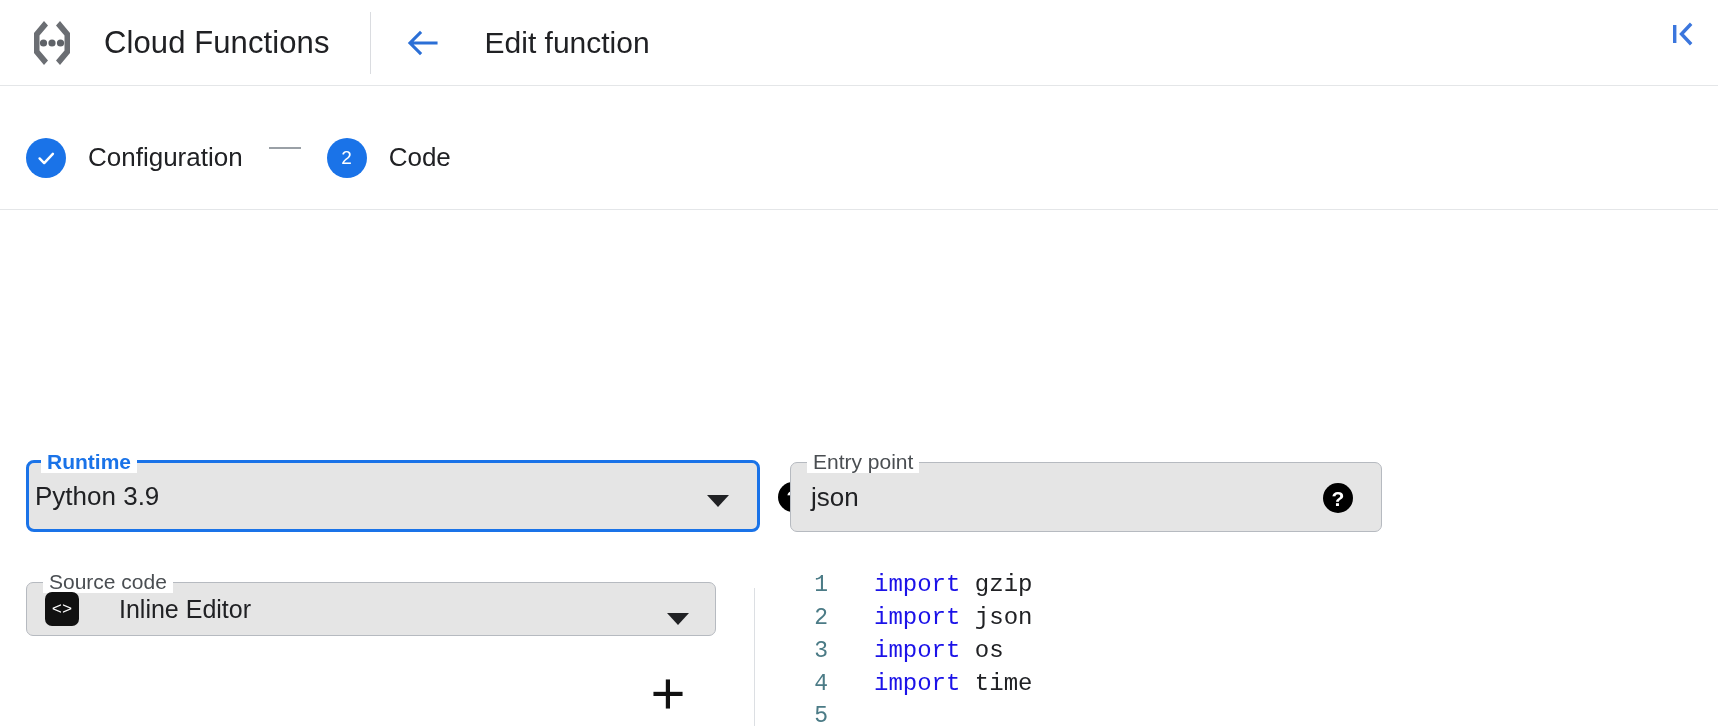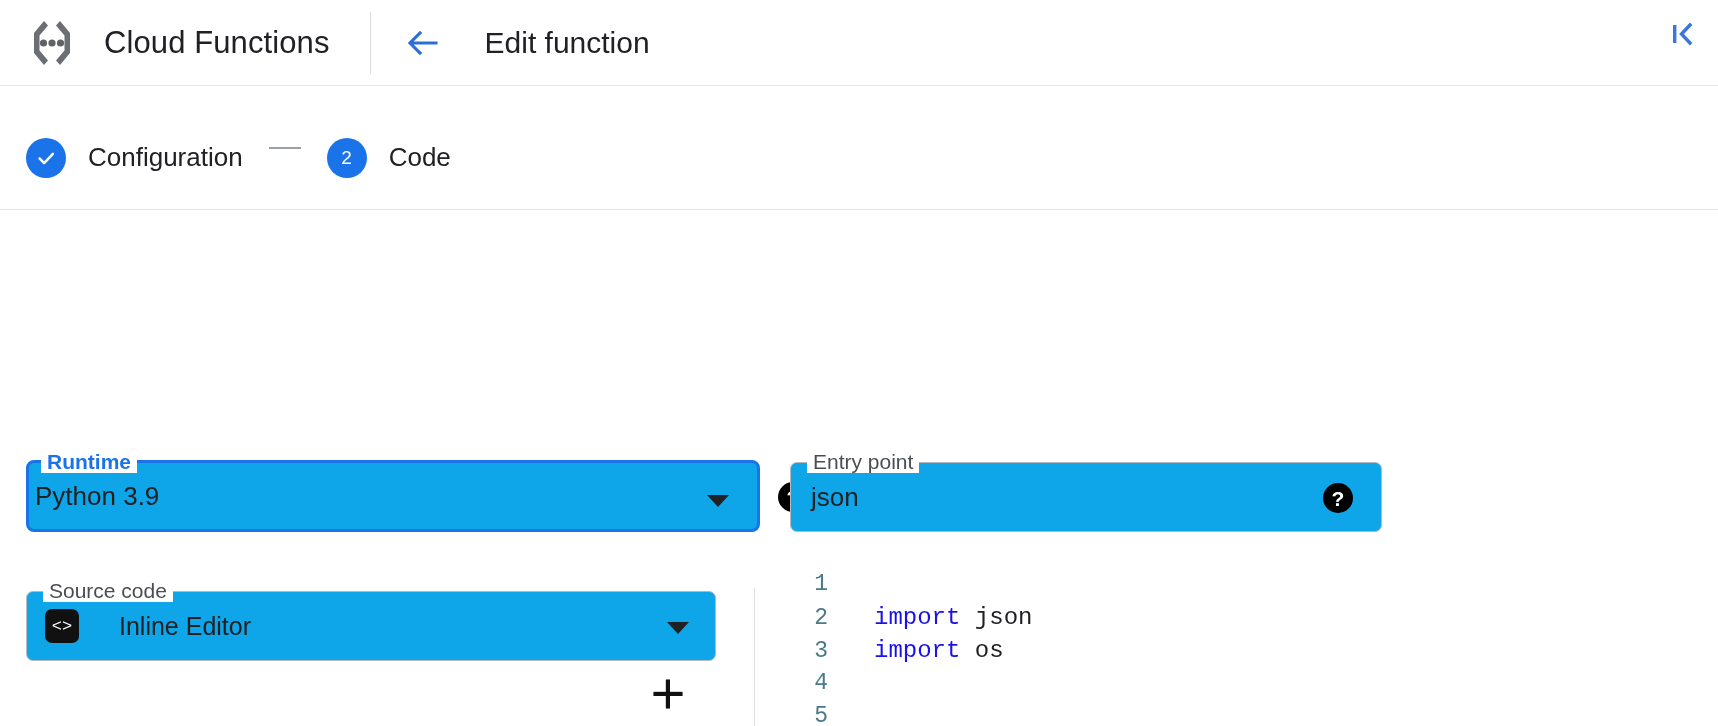--- a/index.html
+++ b/index.html
@@ -100,21 +100,21 @@
     position: relative;
     height: 516px;
     background: #fff;
   }
 
   
   .field {
     position: absolute;
     border: 1px solid #b6bac0;
     border-radius: 7px;
-    background: #0ea5e9;
+    background: #e5e5e5;
     padding-left: 24px;
   }
   .field.focused {
     border: 3px solid #1a73e8;
     border-radius: 8px;
   }
   .field-legend {
     position: absolute;
     top: -12px;
     left: 16px;
@@ -162,21 +162,21 @@
     font-size: 21px;
     font-weight: 700;
     display: flex; align-items: center; justify-content: center;
     line-height: 1;
   }
 
   
   #entry-field { left: 790px; top: 252px; width: 592px; height: 70px; }
 
   
-  #source-field { left: 26px; top: 381px; width: 690px; height: 70px; }
+  #source-field { left: 26px; top: 372px; width: 690px; height: 54px; }
   .src-icon {
     position: absolute;
     left: 18px; top: 50%;
     transform: translateY(-50%);
     width: 34px; height: 34px;
     border-radius: 7px;
     background: #111;
     display: flex; align-items: center; justify-content: center;
     color: #fff;
     font-size: 17px;
@@ -318,30 +318,32 @@
       <rect x="19.6" y="6" width="4.6" height="32" fill="#111"></rect>
       <rect x="6" y="19.6" width="32" height="4.6" fill="#111"></rect>
     </svg>
   </div>
 
   <div class="panel-divider"></div>
 
   <div class="editor" id="code-editor">
       <div class="code-line">
         <span class="ln">1</span>
+        <span class="code-text"><span class="kw">import</span><span> gzip</span></span>
       </div>
       <div class="code-line">
         <span class="ln">2</span>
         <span class="code-text"><span class="kw">import</span><span> json</span></span>
       </div>
       <div class="code-line">
         <span class="ln">3</span>
         <span class="code-text"><span class="kw">import</span><span> os</span></span>
       </div>
       <div class="code-line">
         <span class="ln">4</span>
+        <span class="code-text"><span class="kw">import</span><span> time</span></span>
       </div>
       <div class="code-line">
         <span class="ln">5</span>
         <span class="code-text"></span>
       </div>
     </div>
 </div>
 
 </body></html>

